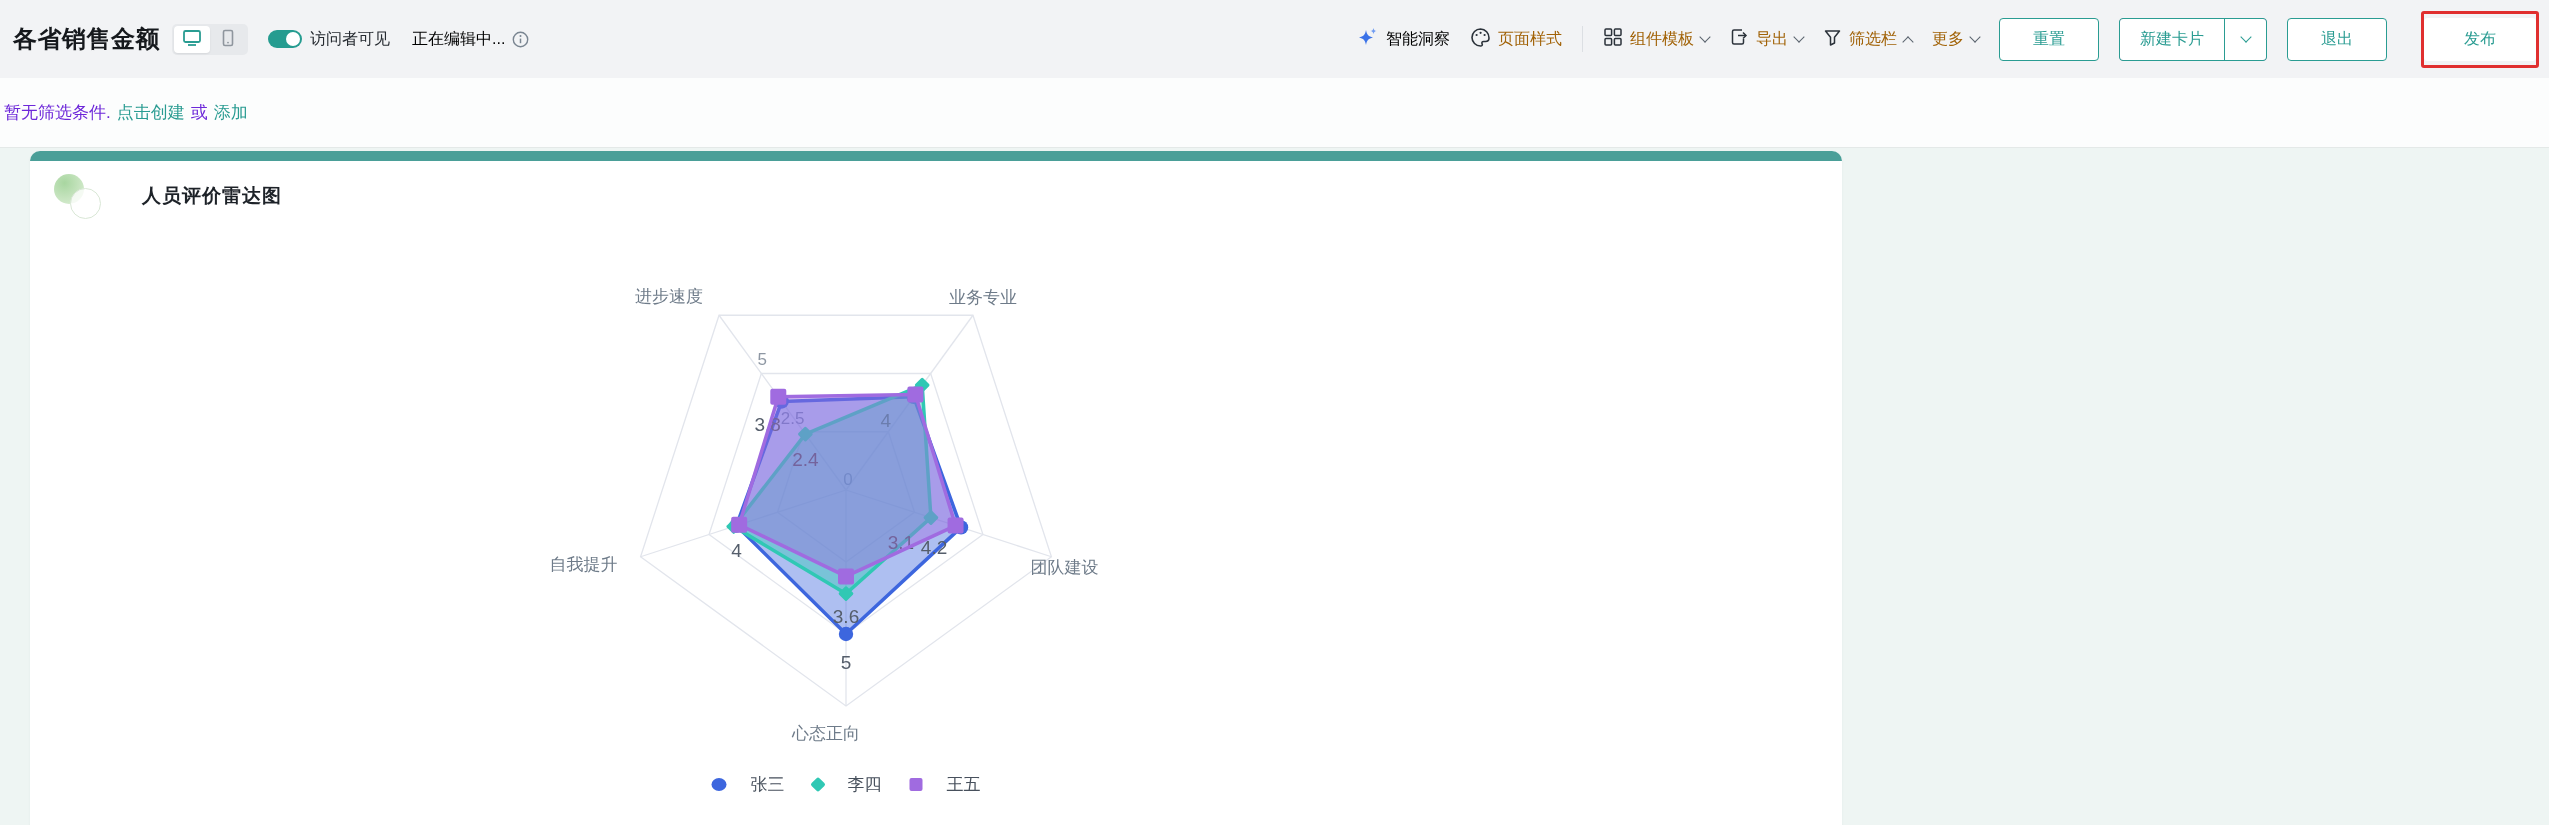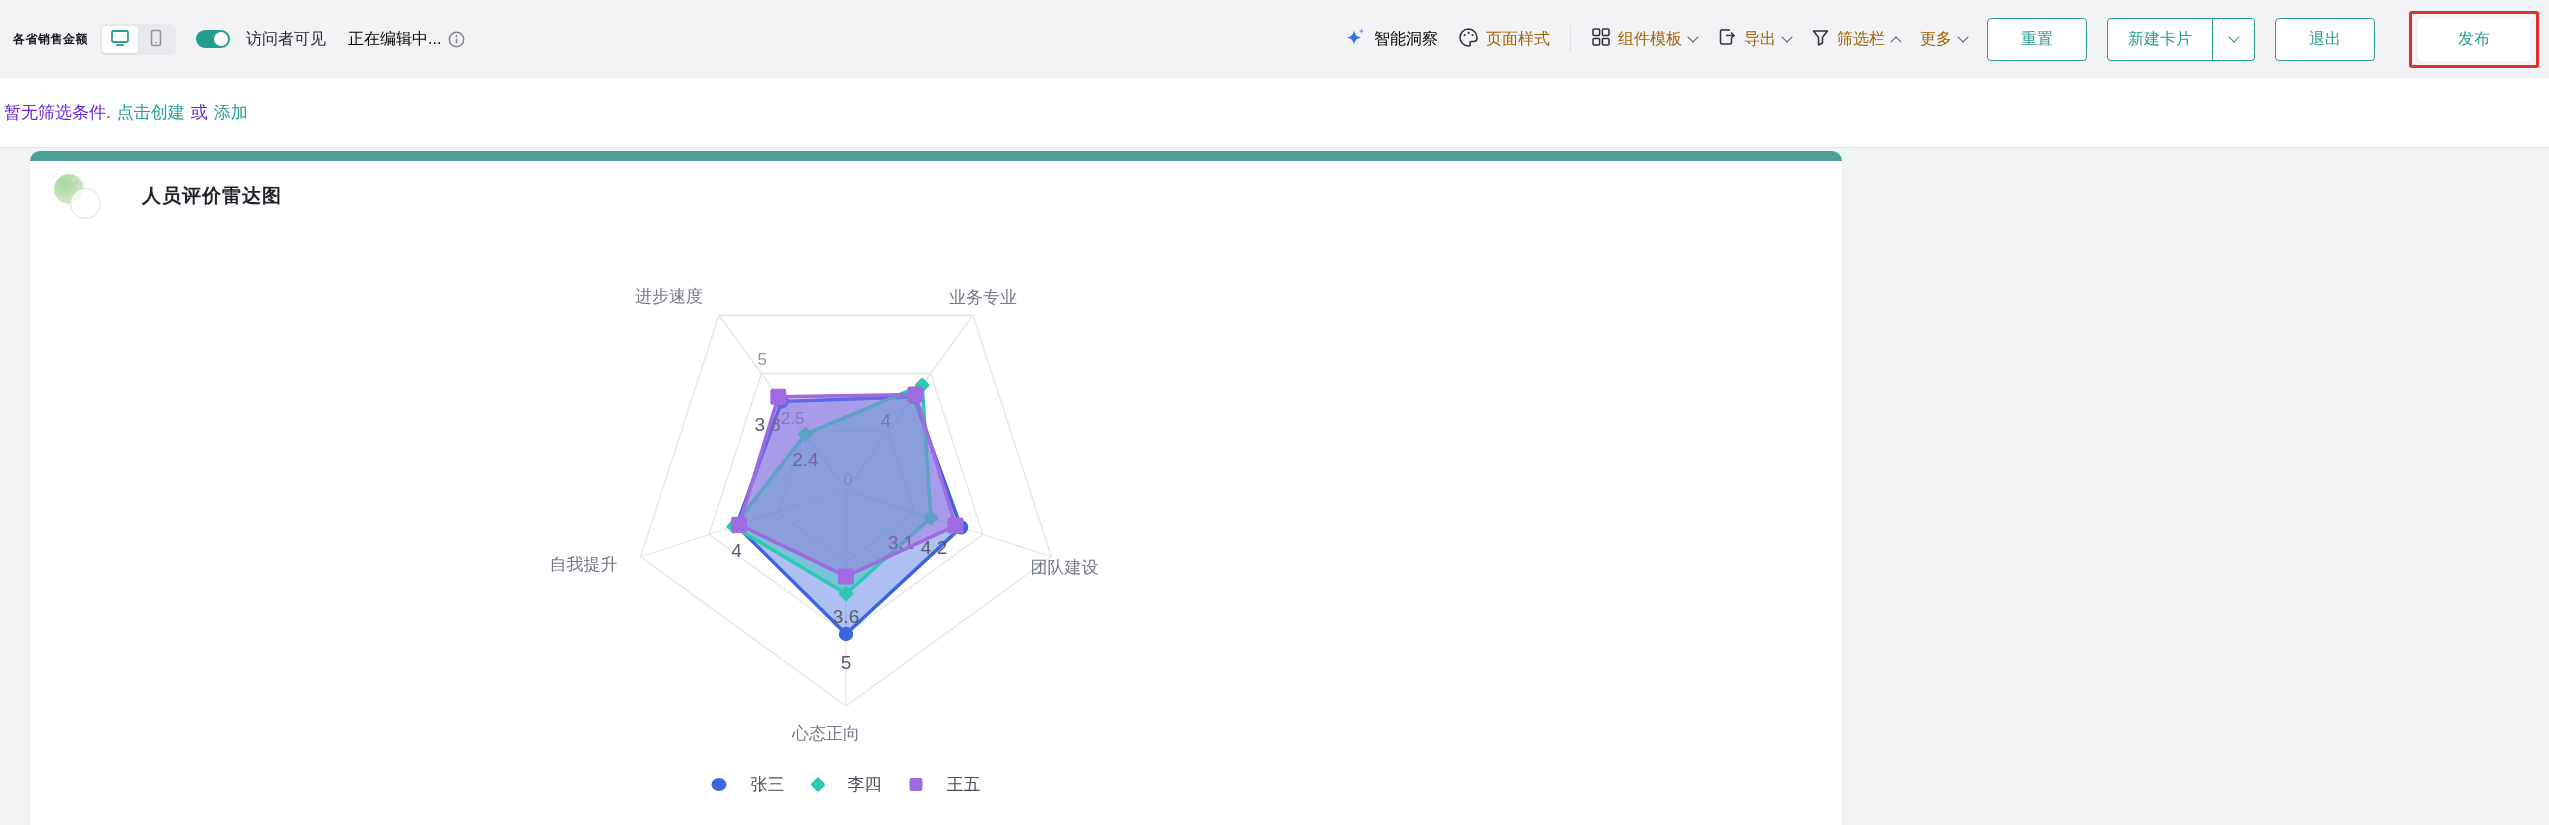--- a/index.html
+++ b/index.html
@@ -7,46 +7,46 @@
   body {
     font-family:"Liberation Sans","DejaVu Sans",sans-serif;
     background:#eef5f3; color:#30363d; position:relative;
   }
   
   .toolbar {
     position:absolute; left:0; top:0; width:2549px; height:78px;
     background:#f2f3f5; display:flex; align-items:center; padding:0 10px 0 13px;
   }
   .tb-left { display:flex; align-items:center; }
-  .page-title { font-size:12px; font-weight:bold; color:#16191d; letter-spacing:0.5px; }
+  .page-title { font-size:24px; font-weight:bold; color:#16191d; letter-spacing:0.5px; }
   .seg { display:flex; align-items:center; background:#e7e9ec; border-radius:5px; padding:2px; margin-left:12px; height:31px; }
   .seg-btn { width:36px; height:27px; display:flex; align-items:center; justify-content:center; border:none; background:transparent; border-radius:4px; cursor:pointer; }
   .seg-btn.active { background:#ffffff; box-shadow:0 1px 2px rgba(0,0,0,.08); }
-  .toggle-group { display:flex; align-items:center; margin-left:20px;gap:8px; }
+  .toggle-group { display:flex; align-items:center; margin-left:20px; }
   .toggle { width:34px; height:18px; border-radius:9px; background:#259c90; position:relative; display:inline-block; cursor:pointer; }
   .toggle .knob { position:absolute; right:2px; top:2px; width:14px; height:14px; border-radius:50%; background:#fff; }
   .toggle-label { margin-left:8px; font-size:16px; color:#262b31; }
   .status { display:flex; align-items:center; margin-left:22px; color:#000000; font-size:16px; }
   .status svg { margin-left:7px; }
   .tb-right { margin-left:auto; display:flex; align-items:center; gap:20px; }
   .tool { display:flex; align-items:center; gap:7px; font-size:16px; color:#a16207; cursor:pointer; white-space:nowrap; }
   .tool.ai { color:#000000; }
   .vdiv { width:1px; height:26px; background:#dcdfe3; }
   .chev { width:8px; height:8px; border-right:1.6px solid #5a636d; border-bottom:1.6px solid #5a636d; transform:rotate(45deg); margin-top:-4px; display:inline-block; }
   .chev.up { transform:rotate(-135deg); margin-top:5px; }
   .chev.teal { border-color:#2a9c92; }
   .btn {
     height:43px; padding:0 33px; background:#fff; border:1.5px solid #2a9c92;
     border-radius:4px; color:#2a9c92; font-size:16px; cursor:pointer;
     font-family:inherit; white-space:nowrap;
   }
   .split { display:flex; align-items:stretch; border:1.5px solid #2a9c92; border-radius:4px; background:#0c4a6e; height:43px; }
   .split .main { border:none; height:auto; padding:0 20px; border-radius:3px 0 0 3px; }
   .split .arrow { border:none; border-left:1.5px solid #2a9c92; width:42px; display:flex; align-items:center; justify-content:center; background:#fff; border-radius:0 3px 3px 0; cursor:pointer; }
-  .publish-wrap { border:3px solid #e02f2f; border-radius:3px; padding:4px 6px; display:flex; align-items:flex-start; margin-left:14px; }
+  .publish-wrap { border:3px solid #e02f2f; border-radius:3px; padding:4px 0; display:flex; align-items:flex-start; margin-left:14px; }
   
   .filter-row {
     position:absolute; left:0; top:78px; width:2549px; height:70px; background:#fcfdfd;
     display:flex; align-items:center; padding-left:4px; font-size:17px; gap:6px;
     border-bottom:1px solid #e4e9e8;
   }
   .filter-gray { color:#6d28d9; }
   .filter-link { color:#2a9c92; cursor:pointer; text-decoration:none; }
   
   .content { position:absolute; left:0; top:149px; width:2549px; height:676px; background:#eef5f3; }

